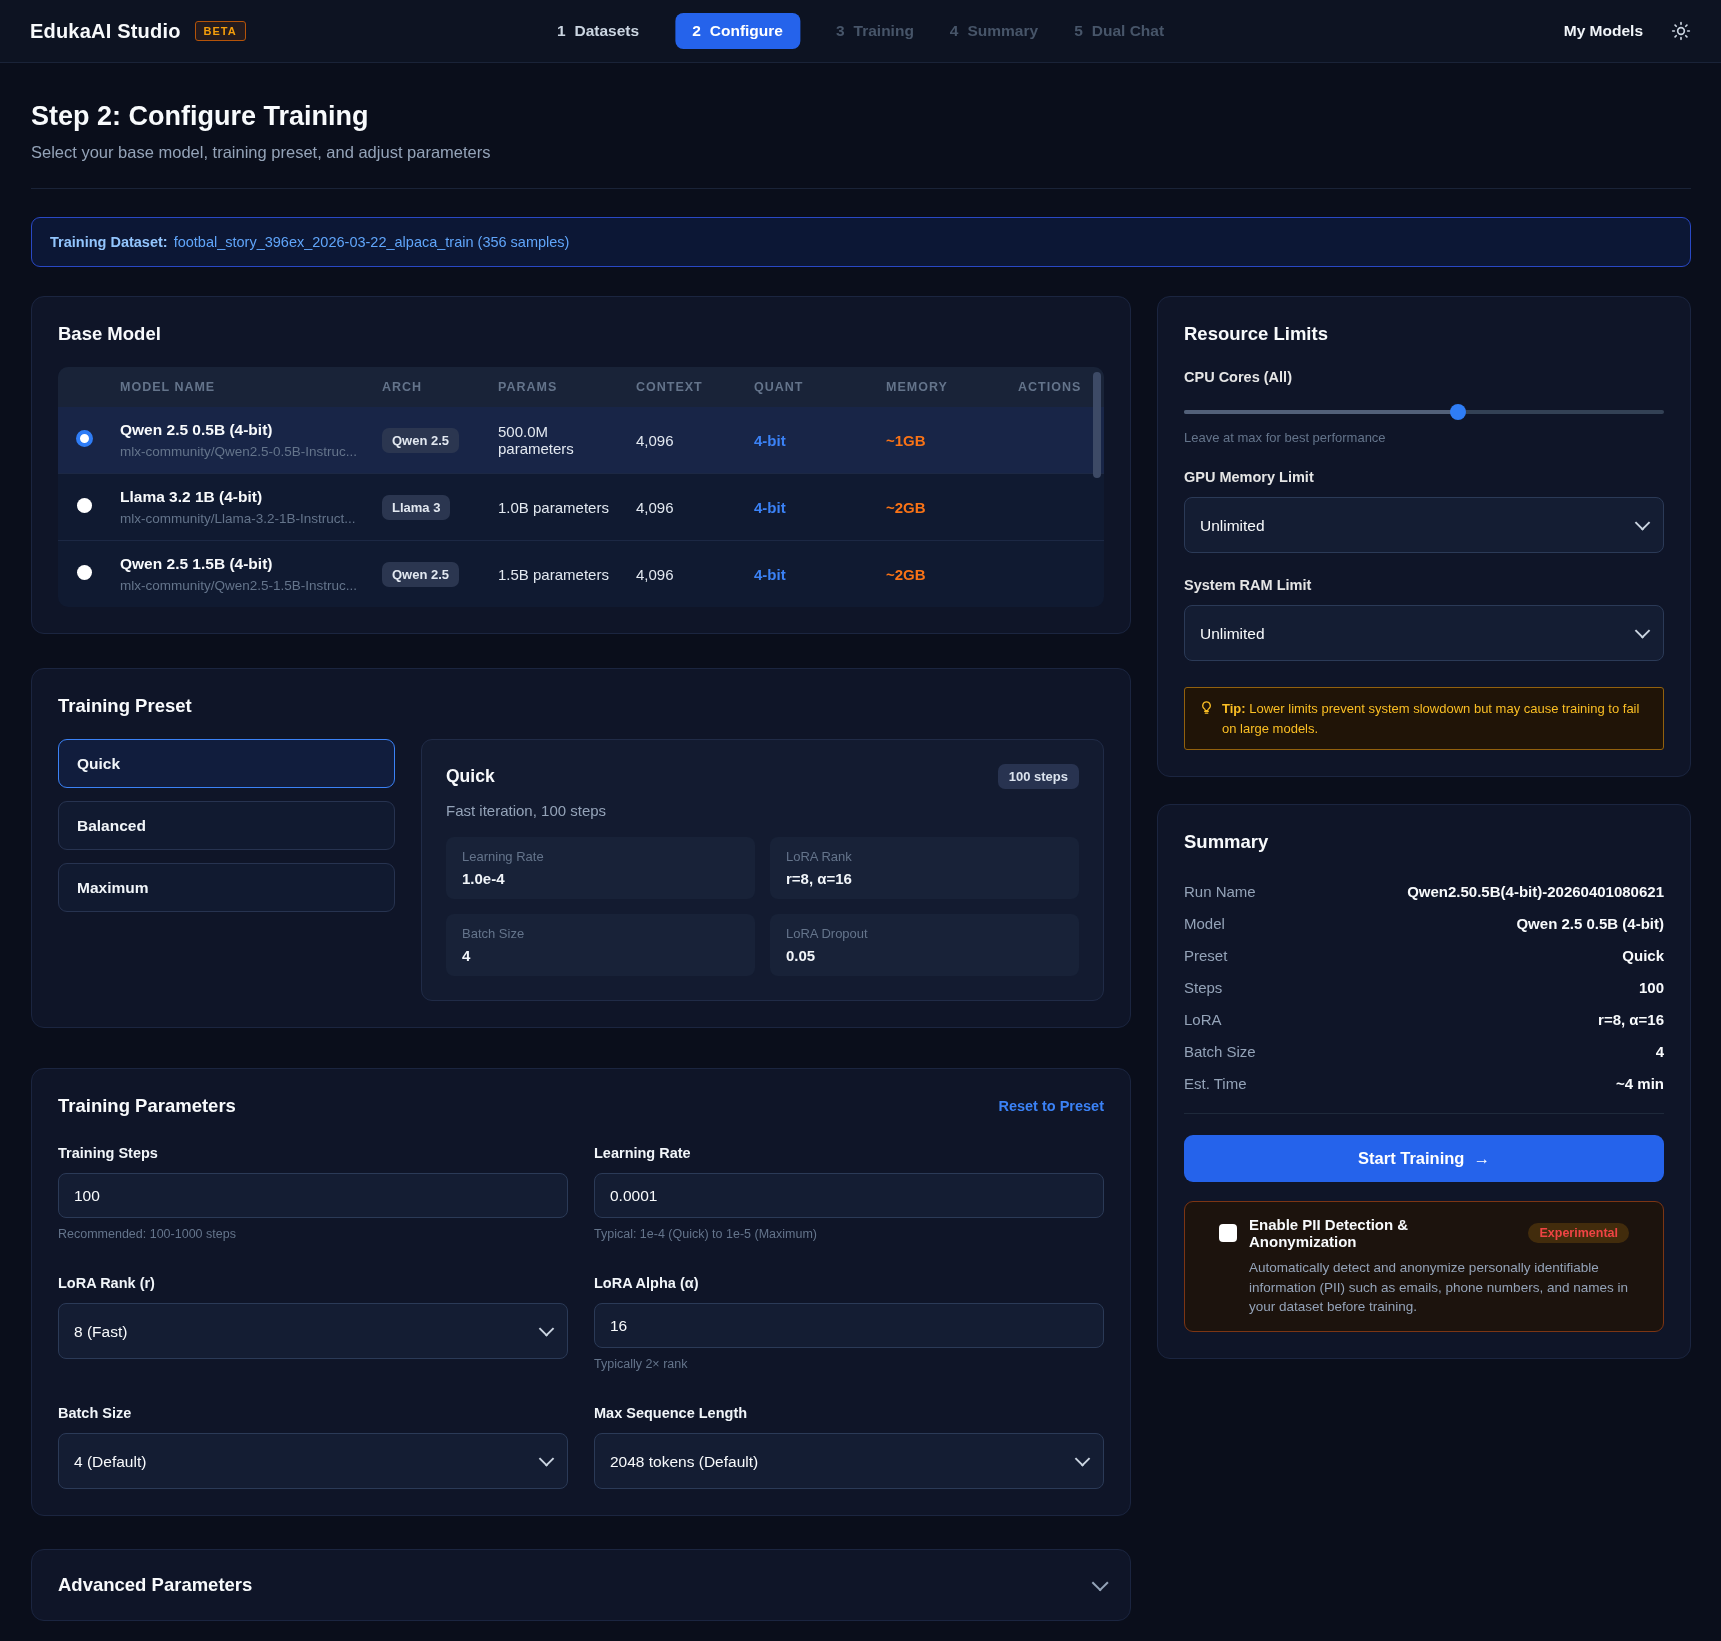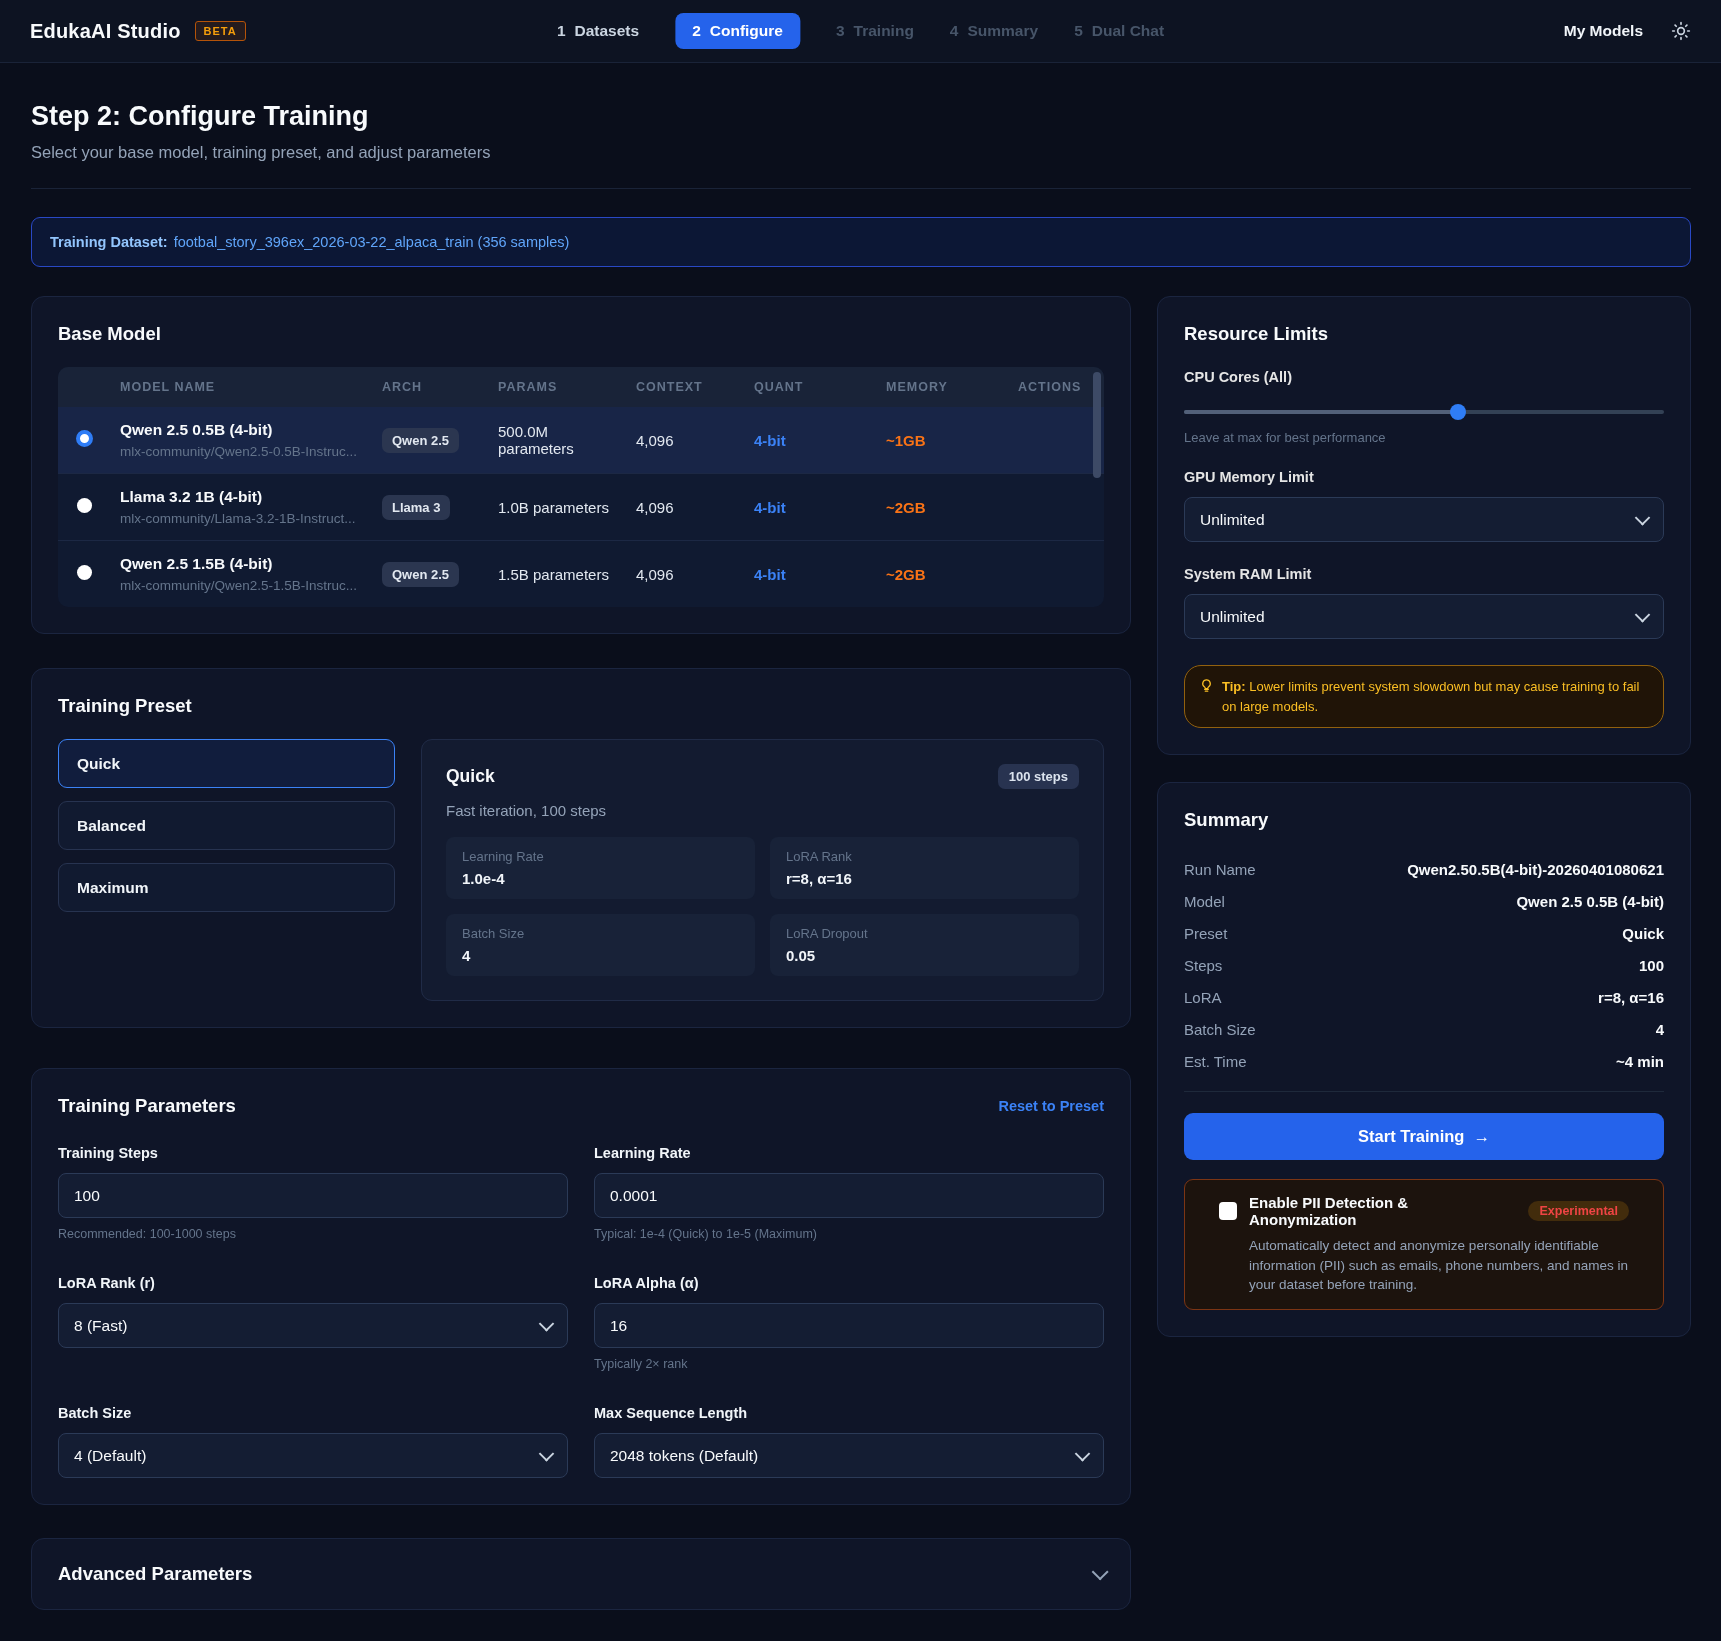--- a/index.html
+++ b/index.html
@@ -122,21 +122,21 @@
   .fields-grid{ margin-top:28px; display:grid; grid-template-columns:1fr 1fr; column-gap:26px; row-gap:34px;}
   .field-label{ font-size:14.5px; font-weight:700; color:#f1f5f9; }
   .text-input{
     margin-top:12px; width:100%; height:45px; background:#141d33;
     border:1px solid #2b3a57; border-radius:8px; color:#f8fafc;
     font-size:15.5px; padding:0 15px; font-family:inherit; outline:none; display:block;
   }
   .helper{ margin-top:9px; font-size:12.5px; color:#64748b; }
   .select-wrap{ position:relative; margin-top:12px; }
   .select-wrap select{
-    width:100%; height:45px; background:#141d33; border:1px solid #2b3a57;
+    width:100%; height:56px; background:#141d33; border:1px solid #2b3a57;
     border-radius:8px; color:#f8fafc; font-size:15.5px; padding:0 15px;
     appearance:none; -webkit-appearance:none; font-family:inherit; outline:none; cursor:pointer;
   }
   .chev{
     position:absolute; right:16px; top:50%; width:11px; height:11px;
     transform:translateY(-70%) rotate(45deg);
     border-right:2px solid #cbd5e1; border-bottom:2px solid #cbd5e1; pointer-events:none;
   }
 
   
@@ -150,21 +150,21 @@
   .slider{ margin-top:19px; position:relative; height:16px; cursor:pointer;}
   .slider-track{ position:absolute; top:6px; left:0; right:0; height:4px; border-radius:2px; background:#334155; }
   .slider-fill{ position:absolute; top:6px; left:0; height:4px; border-radius:2px; background:#526079; }
   .slider-thumb{
     position:absolute; top:0; width:16px; height:16px; border-radius:50%;
     background:#2f7df6; transform:translateX(-50%); cursor:grab;
   }
   .slider-hint{ margin-top:10px; font-size:13px; color:#64748b; }
   .rl-group{ margin-top:24px; }
   .tip-box{
-    margin-top:26px; background:#201407; border:1px solid #92610e; border-radius:17px;
+    margin-top:26px; background:#201407; border:1px solid #92610e; border-radius:3px;
     padding:11px 14px; font-size:13px; color:#fbbf24; line-height:1.5;
     display:flex; gap:8px;
   }
   .tip-box .bulb{ flex:none; width:15px; height:15px; margin-top:1px; color:#fbbf24;}
   .tip-box .bulb svg{ width:15px; height:15px; }
   .tip-bold{ font-weight:700; }
 
   .summary-card{ margin-top:27px; }
   .summary-rows{ margin-top:22px; }
   .sum-row{ display:flex; justify-content:space-between; align-items:baseline; padding:7.5px 0; }

